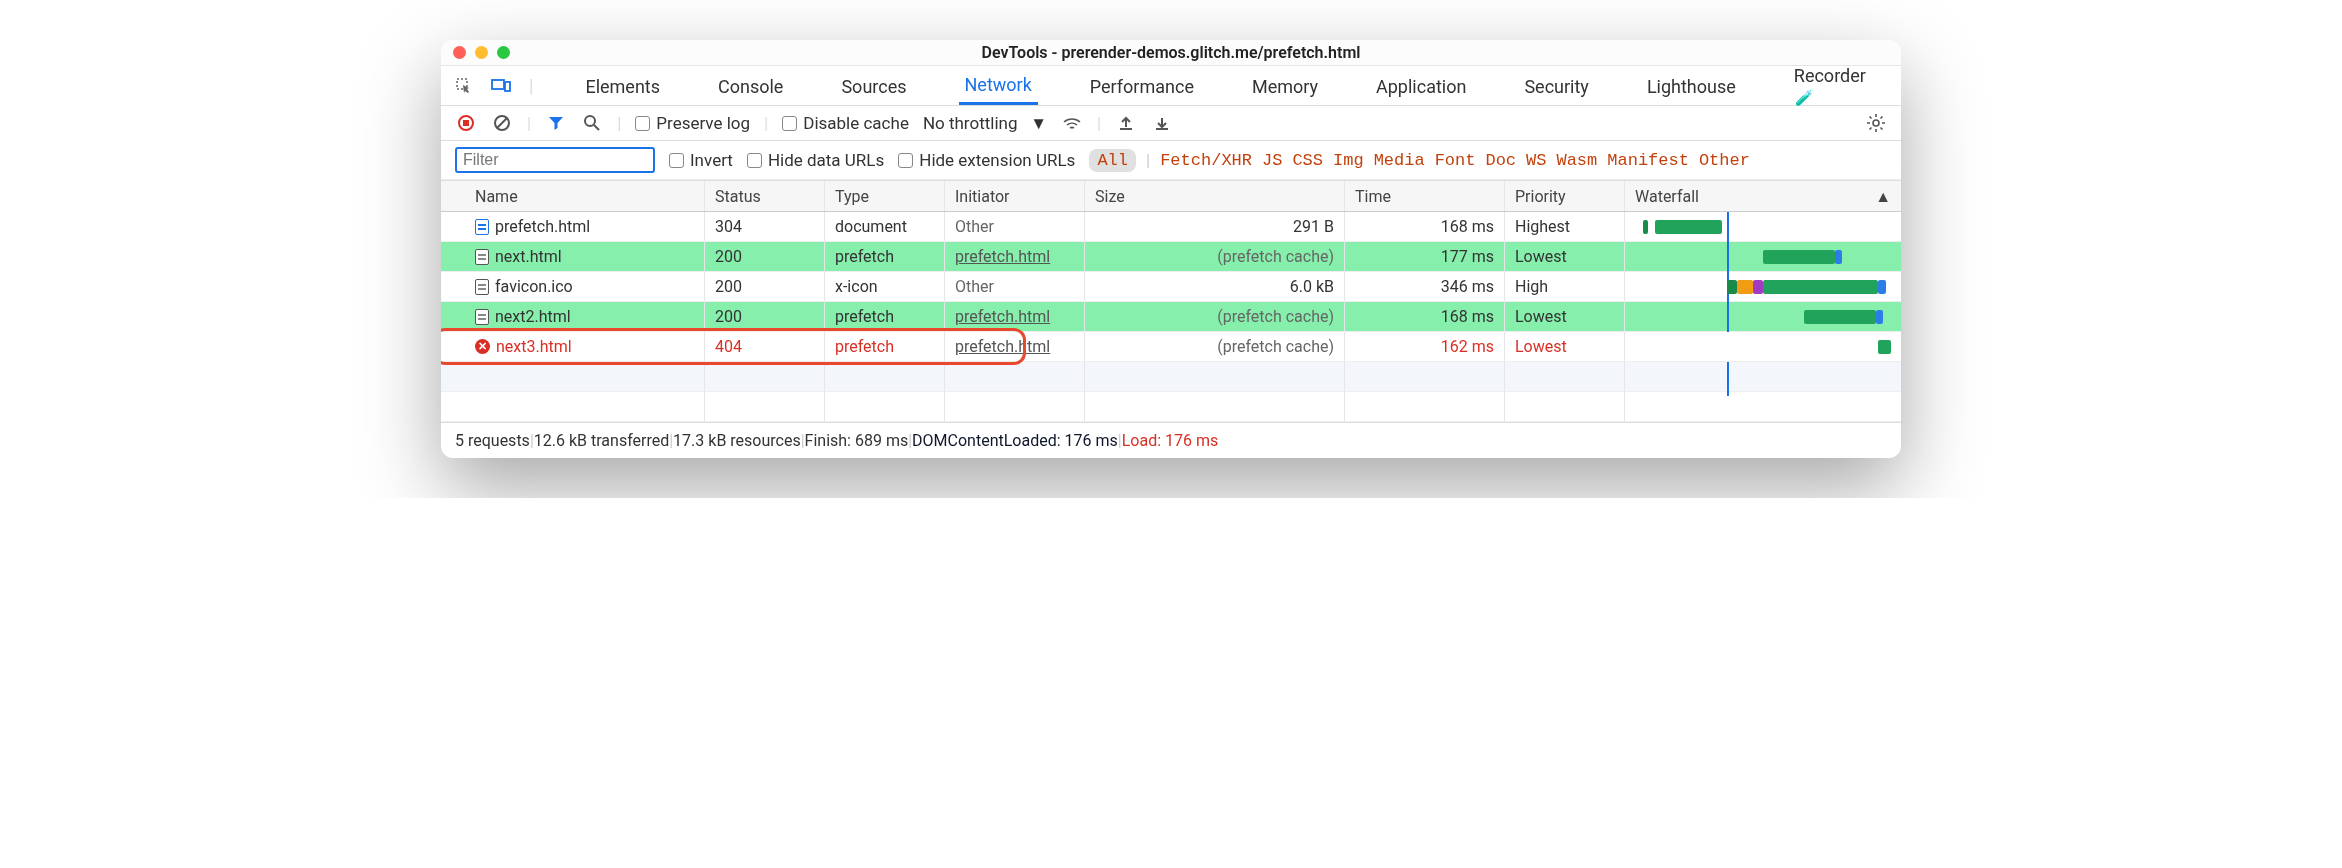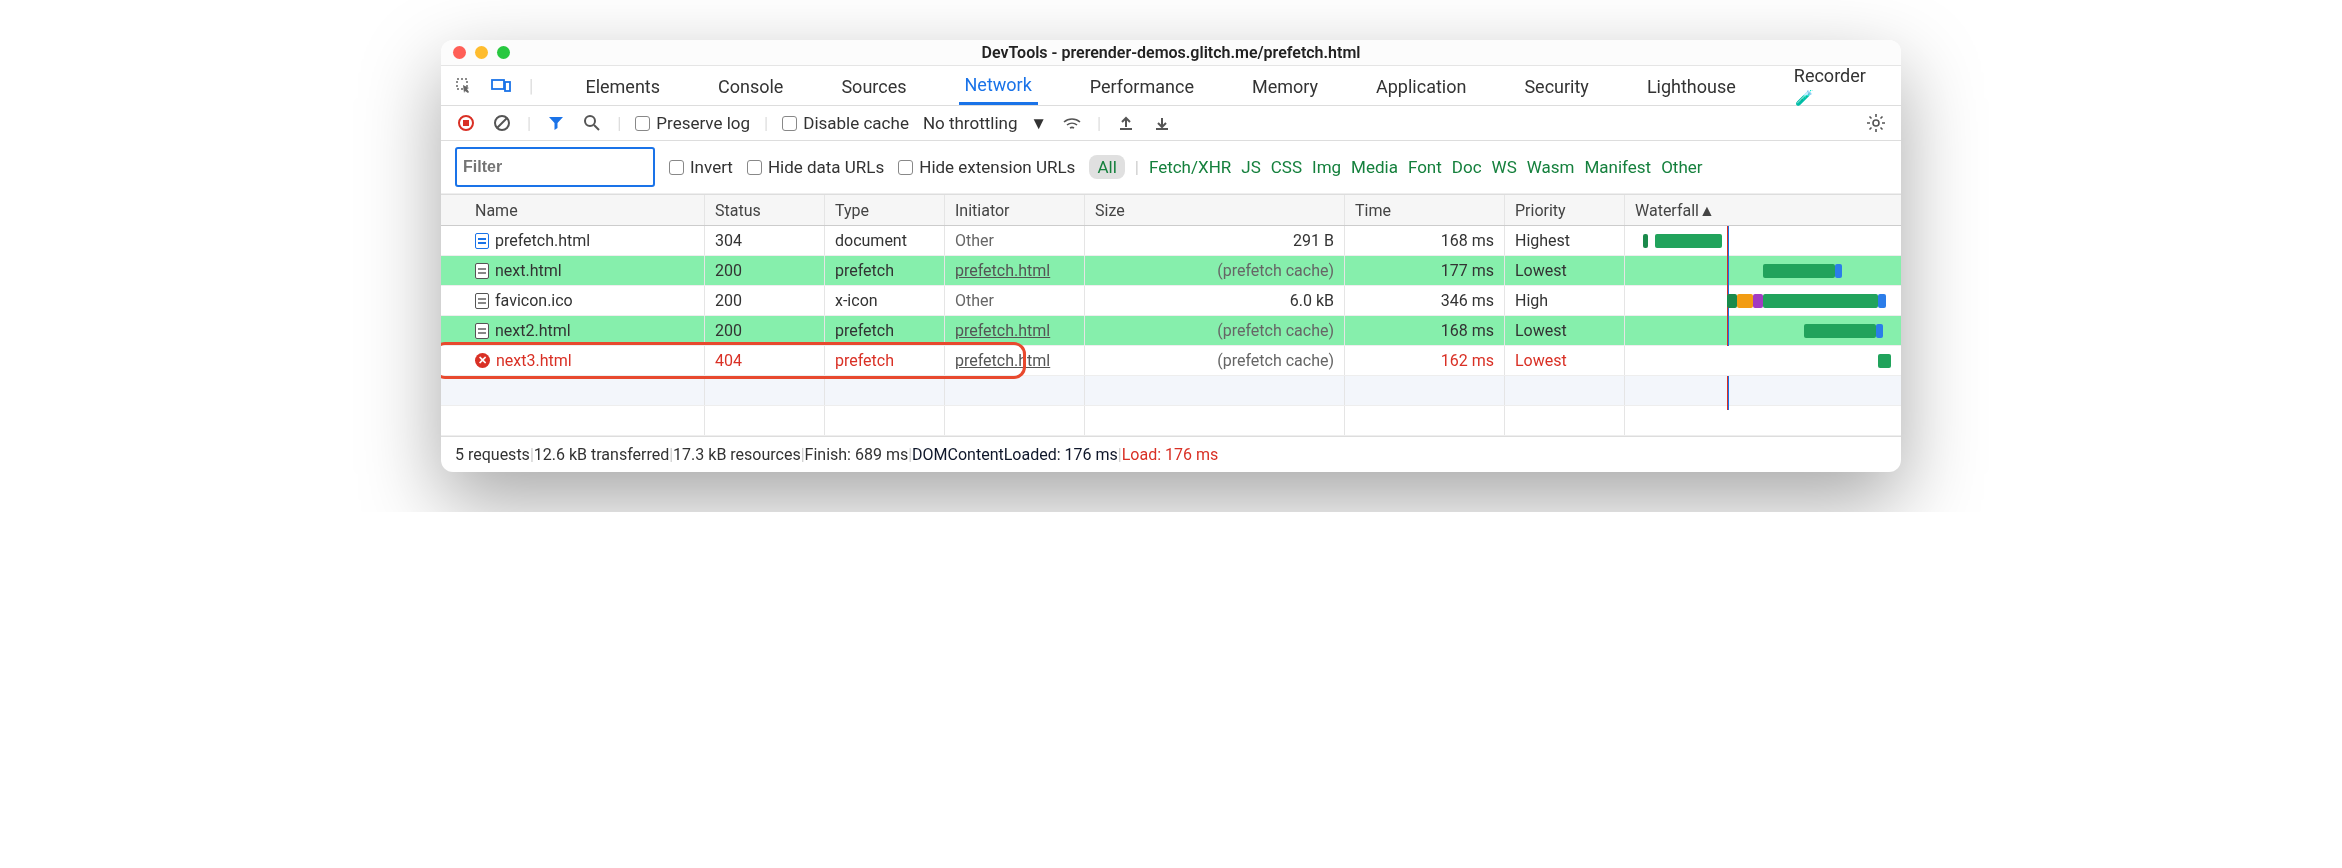--- a/index.html
+++ b/index.html
@@ -39,26 +39,26 @@
   .tabs .tab.active { color: #1a73e8; border-bottom: 3px solid #1a73e8; }
   .tabs .spacer { flex: 1; }
   .badge { display: inline-flex; align-items: center; gap: 4px; color: #333; }
   .badge-warn { width: 14px; height: 14px; background: #f29900; }
   .beaker::after { content: "🧪"; font-size: 15px; margin-left: 2px; }
 
   .toolbar { display: flex; align-items: center; gap: 14px; padding: 6px 14px; border-bottom: 1px solid #ddd; font-size: 17px; }
   .icon-btn { width: 22px; height: 22px; display: inline-flex; align-items: center; justify-content: center; color: #555; }
 
   .filterbar { display: flex; flex-wrap: wrap; align-items: center; gap: 14px; padding: 6px 14px; border-bottom: 1px solid #eee; row-gap: 8px; font-size: 17px; }
-  .filter-input { width: 200px; height: 40px; border: 2px solid #1a73e8; border-radius: 3px; font-size: 16px; padding: 0 6px; color: #999; font-weight: bold; }
+  .filter-input { width: 200px; height: 26px; border: 2px solid #1a73e8; border-radius: 3px; font-size: 16px; padding: 0 6px; color: #999; }
   .chk { display: inline-flex; align-items: center; gap: 6px; color: #333; }
   .chk .box { width: 15px; height: 15px; border: 1.5px solid #888; border-radius: 3px; }
   .pill { padding: 2px 8px; border-radius: 8px; }
   .pill.on { background: #e0e0e0; }
-  .typelink { color: #15803d; }
+  .typelink { color: #c2410c; font-family: Liberation Mono, monospace; }
 
   .filterbar2 { display: flex; align-items: center; gap: 14px; padding: 4px 14px 8px; border-bottom: 1px solid #ddd; font-size: 17px; }
 
   .grid-head, .grid-row {
     display: grid;
     grid-template-columns: 240px 120px 120px 140px 260px 160px 120px 1fr;
     align-items: center;
     border-bottom: 1px solid #eee;
     padding-left: 24px;
   }
@@ -84,21 +84,21 @@
   .bar { position: absolute; top: 2px; height: 14px; border-radius: 2px; }
   .marker { position: absolute; top: -6px; bottom: -160px; width: 1px; }
 
   .emptyrows .grid-row.empty { background: #fff; }
   .emptyrows .grid-row.empty:nth-child(odd) { background: #f3f6fb; }
 
   .statusbar { display: flex; align-items: center; padding: 8px 14px; border-top: 1px solid #ddd; font-size: 16px; }
   .statusbar .sep { color: #ccc; }
   .domc { color: #0f172a; } .loadc { color: #d93025; }
 
-  .waterfall-head { justify-content: flex-start; }
+  .waterfall-head { justify-content: space-between; }
 
   .highlight-ring {
     position: absolute; inset: -4px 0 -4px -8px; border: 3px solid #e8492e; border-radius: 12px;
     pointer-events: none;
   }
   .row-highlight { position: relative; }
 
   svg { display: block; }
 </style>
 </head>

